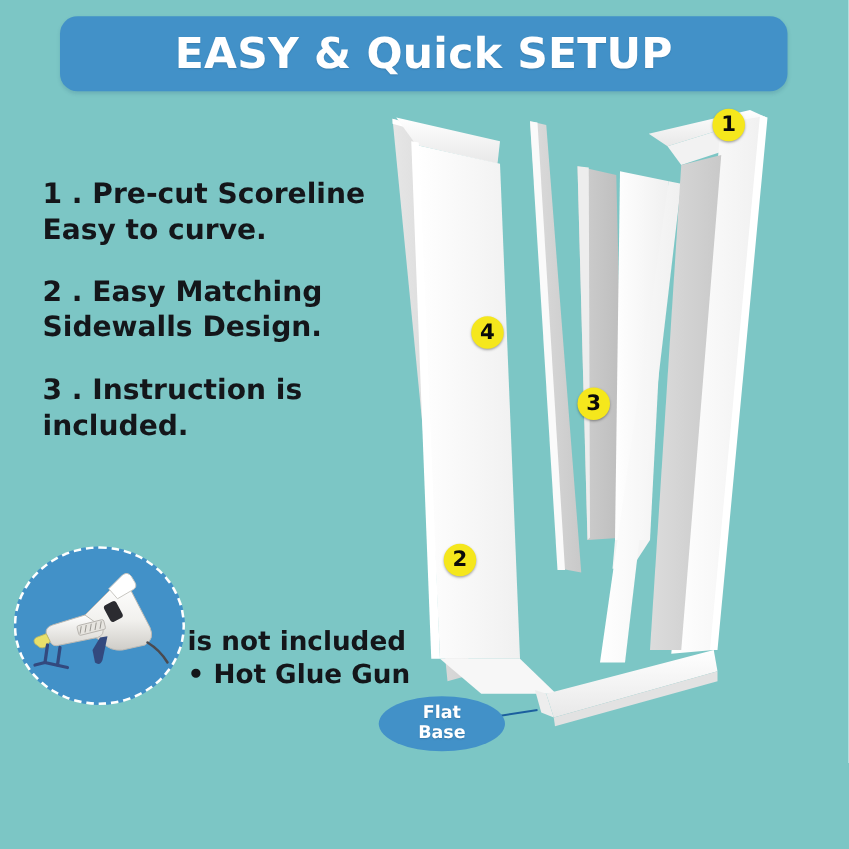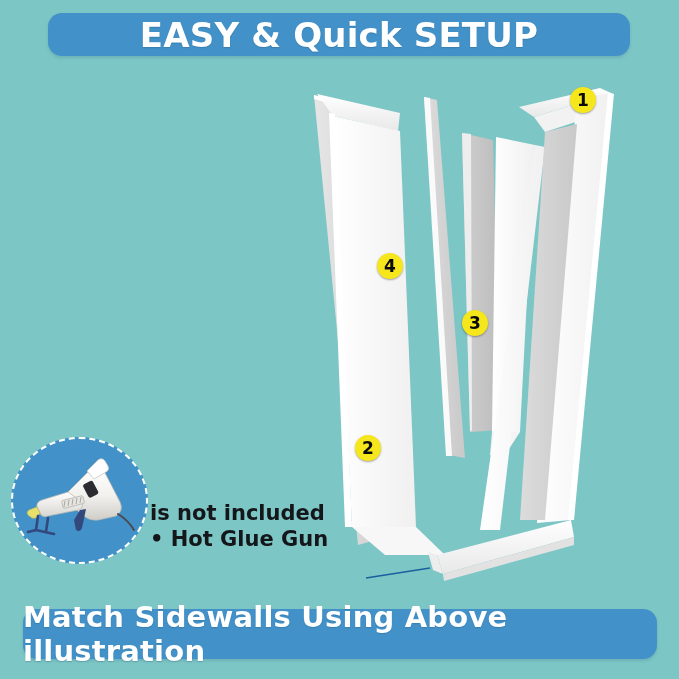--- a/index.html
+++ b/index.html
@@ -29,21 +29,21 @@
     color: #ffffff;
     font-weight: bold;
     letter-spacing: 0.2px;
     box-shadow: 0 2px 3px rgba(40,90,120,0.18);
     text-shadow: 0 1px 1px rgba(30,70,100,0.25);
   }
   #banner-top {
     left: 48px;
     top: 13px;
     width: 582px;
-    height: 43px;
+    height: 60px;
     font-size: 34px;
   }
   #banner-bottom {
     left: 23px;
     top: 609px;
     width: 634px;
     height: 50px;
     font-size: 29px;
   }
 
@@ -232,21 +232,39 @@
   <div class="badge" style="left:355px; top:435px;">
     <span>2</span>
   </div>
   <div class="badge" style="left:462px; top:310px;">
     <span>3</span>
   </div>
   <div class="badge" style="left:377px; top:253px;">
     <span>4</span>
   </div>
 
-
+  <div id="flat-base-callout">
+    <span>Flat</span>
+    <span>Base</span>
+  </div>
+
+  <div id="feature-list">
+    <div class="feature-item">
+      <div>1 . Pre-cut Scoreline</div>
+      <div>Easy to curve.</div>
+    </div>
+    <div class="feature-item">
+      <div>2 . Easy Matching</div>
+      <div>Sidewalls Design.</div>
+    </div>
+    <div class="feature-item">
+      <div>3 . Instruction is</div>
+      <div>included.</div>
+    </div>
+  </div>
 
   <div id="glue-circle">
     <svg id="glue-gun-icon" width="112" height="86" viewBox="0 0 112 86">
       <defs>
         <linearGradient id="ggBody" x1="0" y1="0" x2="0" y2="1">
           <stop offset="0%" stop-color="#ffffff"></stop>
           <stop offset="55%" stop-color="#f2f1ee"></stop>
           <stop offset="100%" stop-color="#cfcdc8"></stop>
         </linearGradient>
         <linearGradient id="ggBarrel" x1="0" y1="0" x2="0" y2="1">
@@ -284,17 +302,14 @@
 
       <path d="M94 56 Q104 62 110 72" stroke="#4a4a50" stroke-width="2" fill="none" stroke-linecap="round"></path>
     </svg>
   </div>
 
   <div id="glue-note">
     <div>is not included</div>
     <div>• Hot Glue Gun</div>
   </div>
 
-  <div id="banner-bottom" class="banner">
-    <span>Match Sidewalls Using Above illustration</span>
-  </div>
 
 </div>
 
 </body></html>

